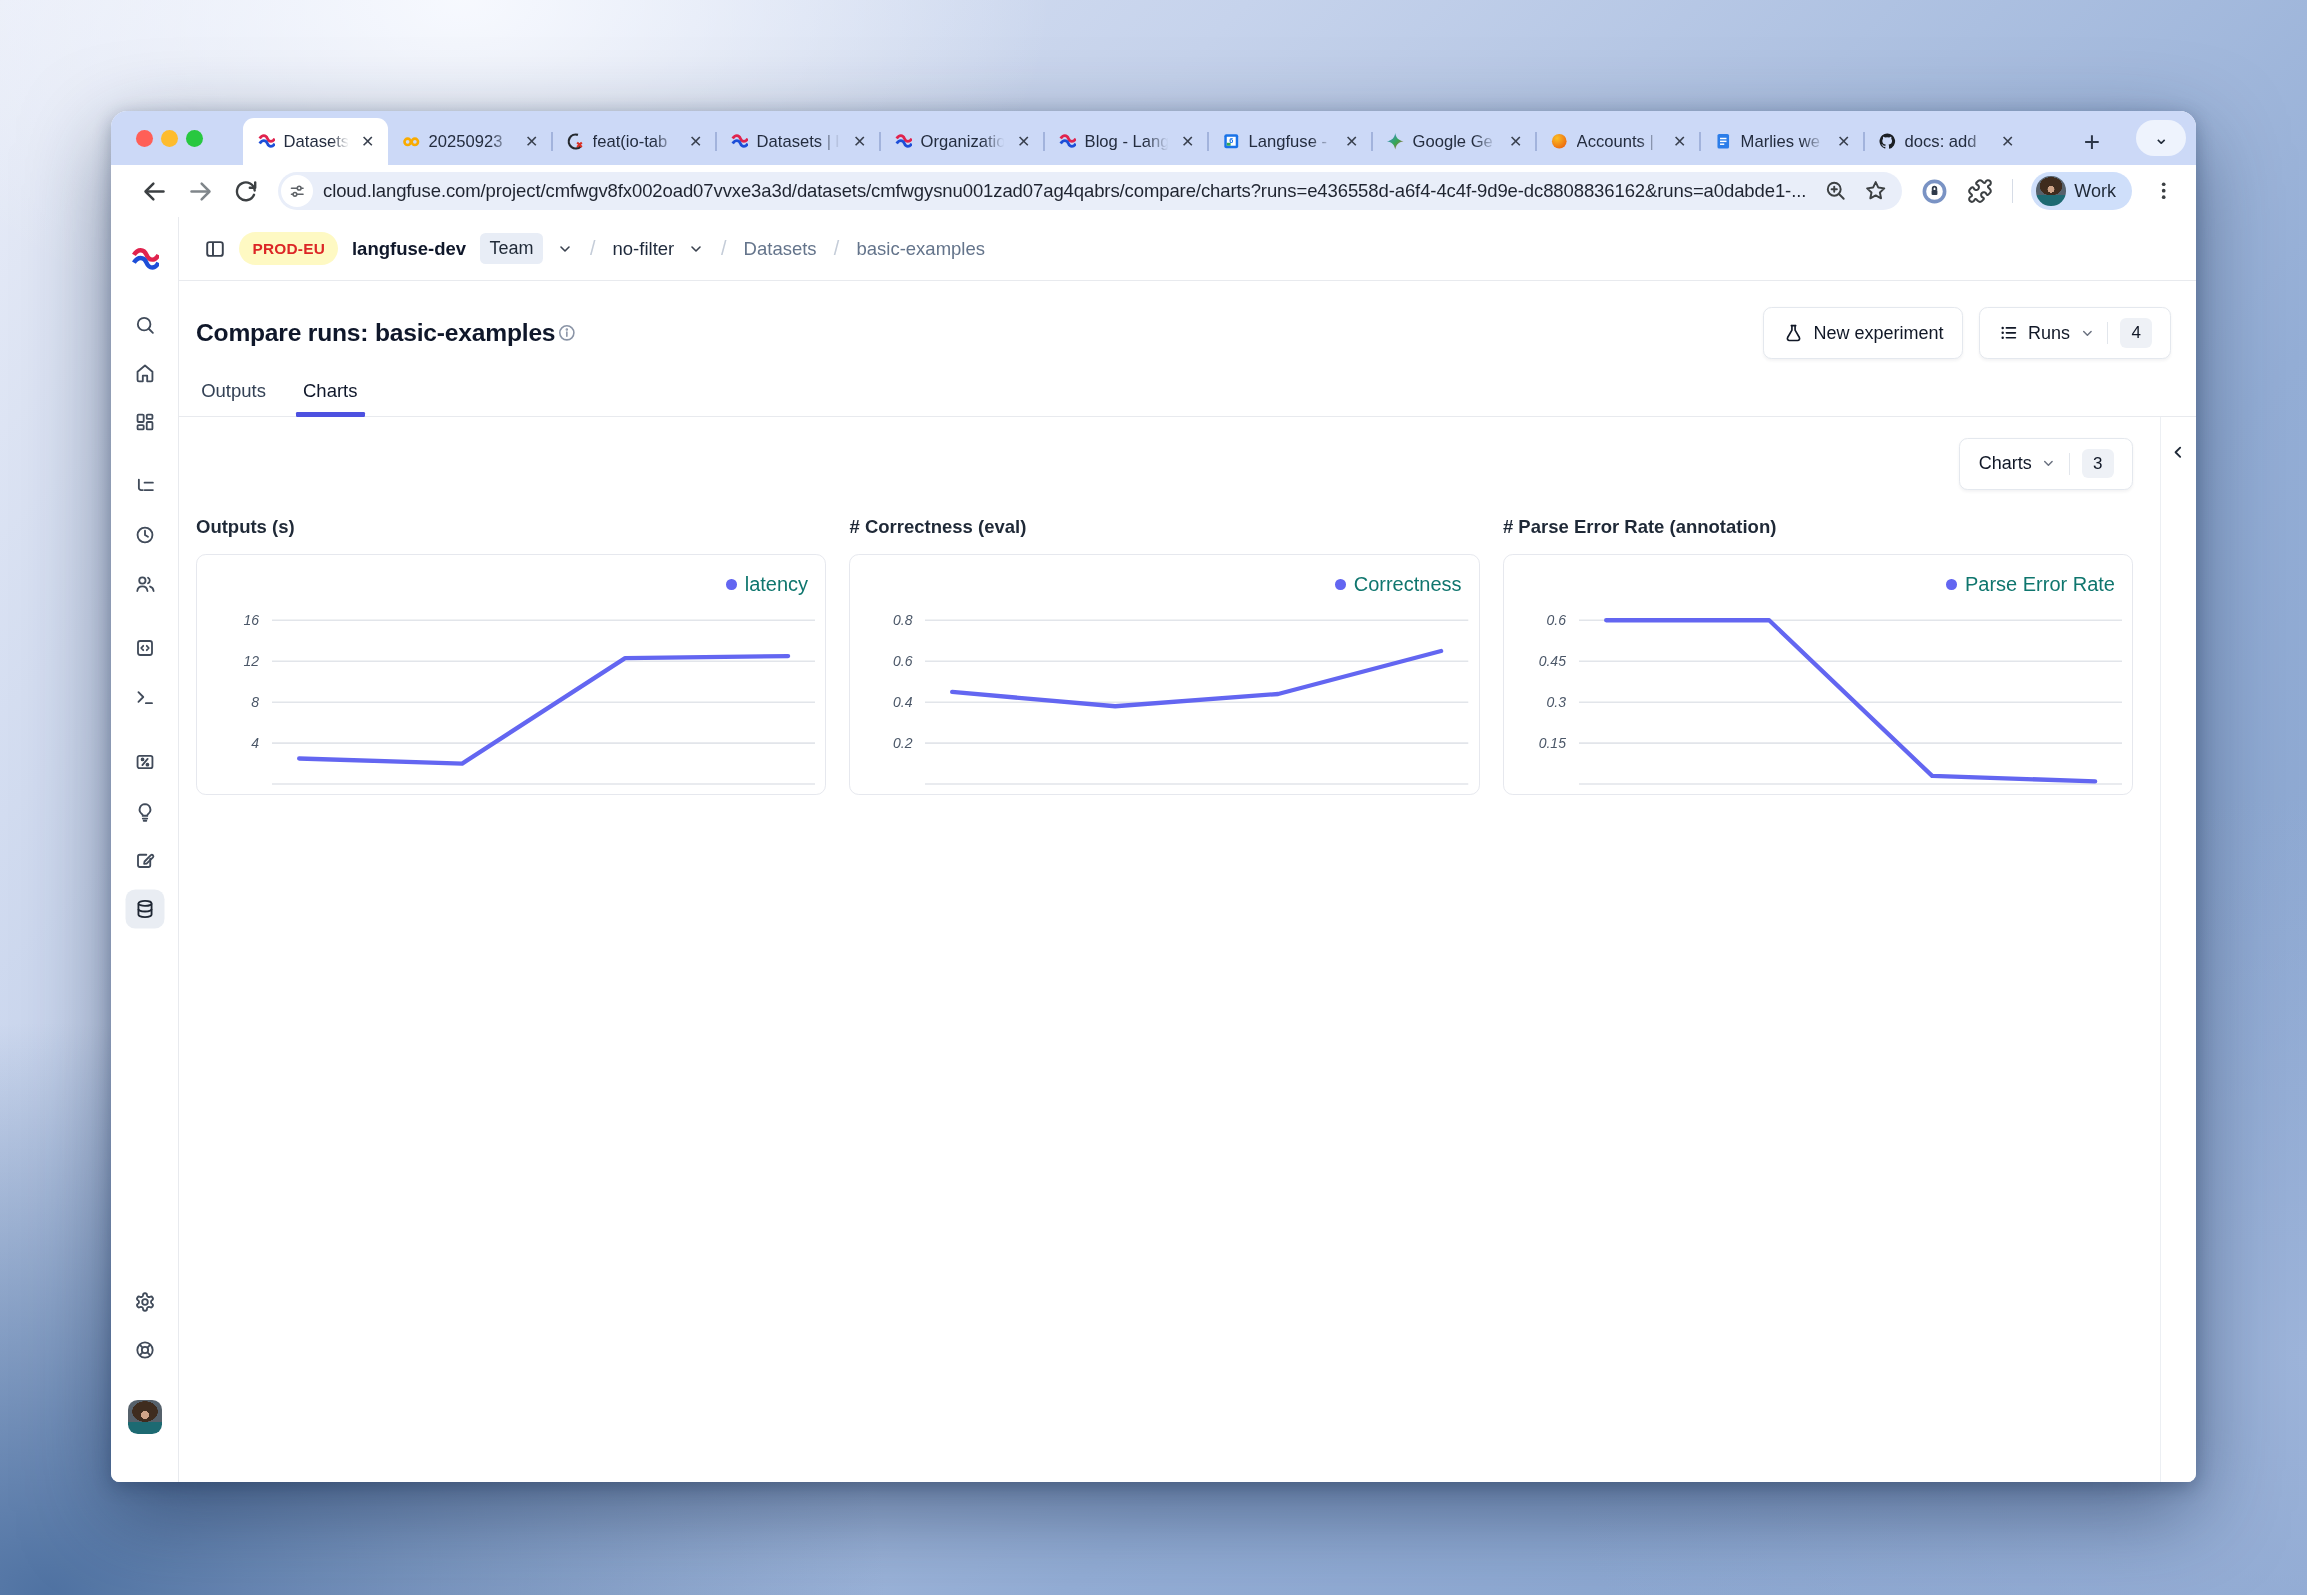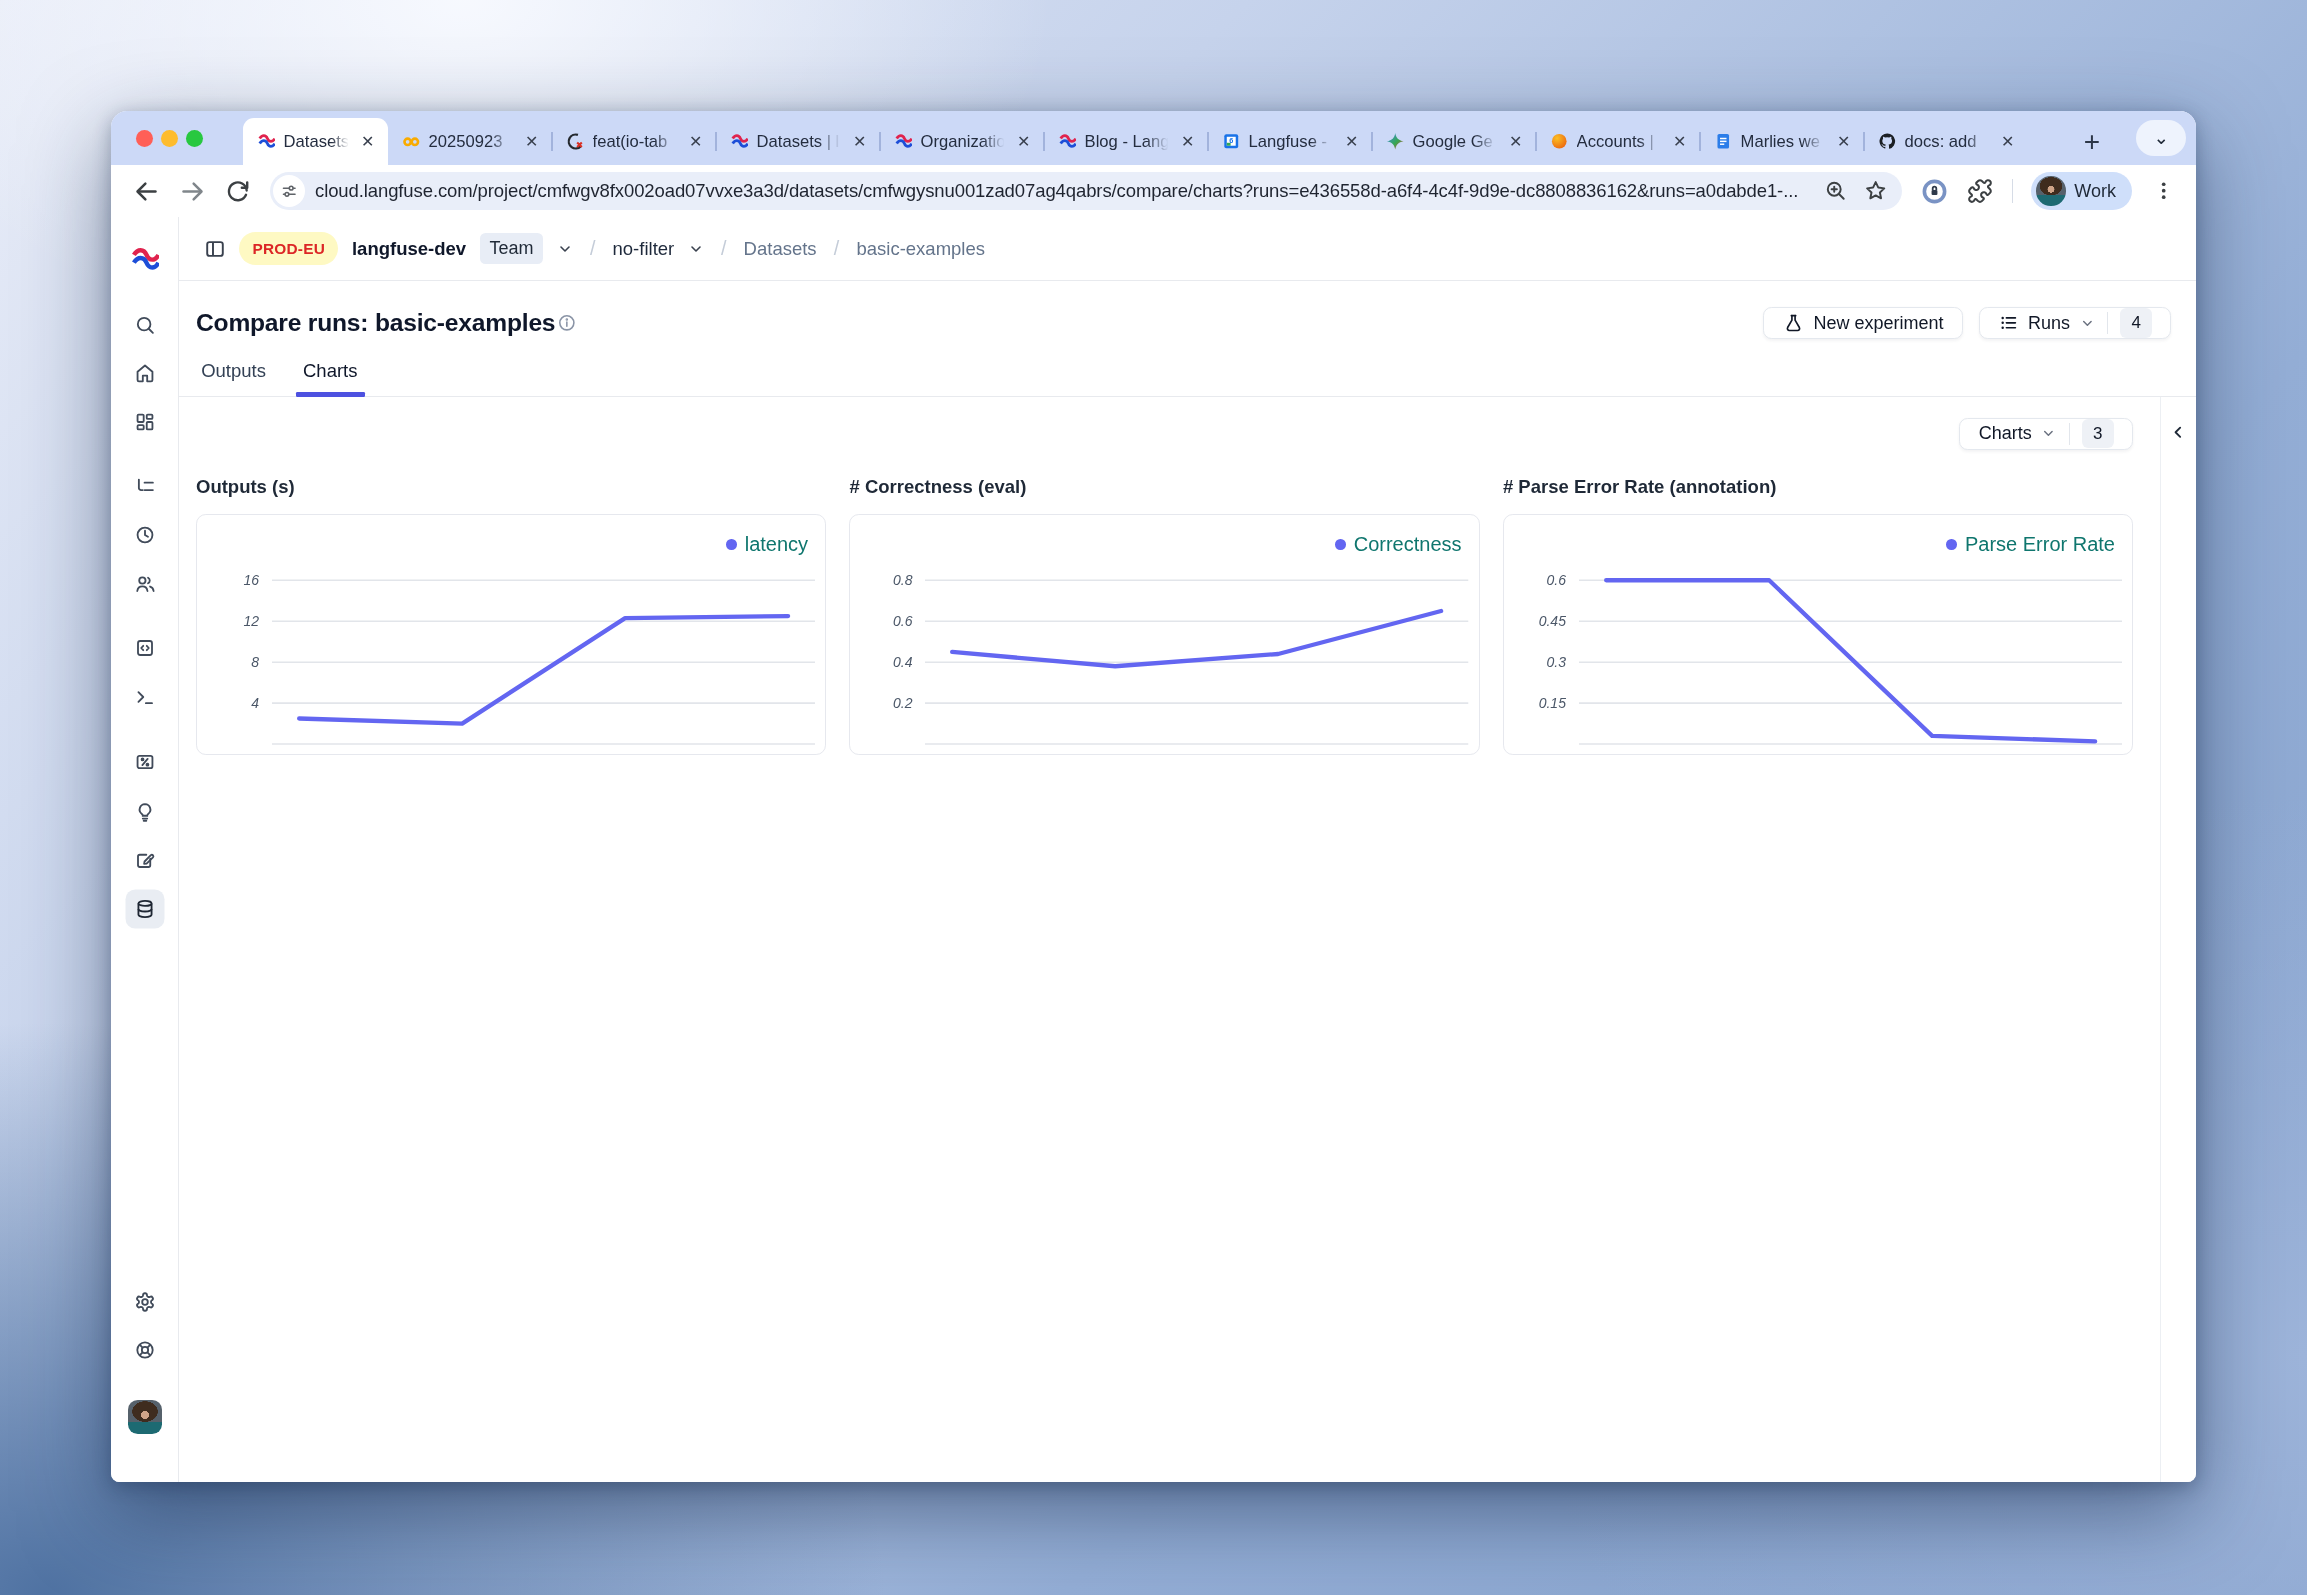--- a/index.html
+++ b/index.html
@@ -28,21 +28,21 @@
   .tab.active { width:145px; background:#fff; border-radius:11px 11px 0 0; }
   .tab:not(.active)+.tab:not(.active)::before { content:""; position:absolute; left:-0.6px; top:13.5px; width:1.2px; height:19.7px; background:#a2b3dc; }
   .tab .fav { flex:0 0 18.5px; width:18.5px; height:18.5px; display:flex; align-items:center; justify-content:center; }
   .tab .label { flex:1; font-size:16.6px; color:#242d3f; white-space:nowrap; overflow:hidden;
     -webkit-mask-image:linear-gradient(90deg,#000 72%,transparent 98%); mask-image:linear-gradient(90deg,#000 72%,transparent 98%); }
   .tab .close { flex:0 0 auto; font-size:16px; color:#39404e; line-height:1; padding:2.5px; }
   .newtab { position:absolute; left:1964px; bottom:6.2px; width:34px; height:34px; font-size:28px; font-weight:300; color:#2d3748; display:flex; align-items:center; justify-content:center; }
   .tabsearch { position:absolute; right:9.8px; top:9.2px; width:50px; height:36px; border-radius:18px; background:#eef3fd; display:flex; align-items:center; justify-content:center; font-size:18.5px; color:#1f2937; }
 
   
-  .toolbar { height:52px; background:#fff; display:flex; align-items:center; padding:0 18.5px 0 22px; gap:18.5px; flex:0 0 auto; }
+  .toolbar { height:52px; background:#fff; display:flex; align-items:center; padding:0 18.5px 0 22px; gap:18.5px; flex:0 0 auto;margin-left:8px; }
   .navicon { width:27px; height:27px; flex:0 0 auto; display:flex; align-items:center; justify-content:center; }
   .urlbar { flex:1; height:38px; background:#e9eef9; border-radius:19px; display:flex; align-items:center; padding:0 14.8px 0 3.7px; min-width:0; }
   .sitechip { width:32px; height:32px; border-radius:50%; background:#fff; display:flex; align-items:center; justify-content:center; flex:0 0 auto; }
   .url { flex:1; min-width:0; font-size:18.5px; color:#1f2430; white-space:nowrap; overflow:hidden; padding-left:9.8px; letter-spacing:-0.1px; }
   .urlicons { display:flex; gap:17px; align-items:center; flex:0 0 auto; padding-left:11px; }
   .toolbar .sep { width:1.2px; height:23.4px; background:#d6dce6; }
   .profilepill { height:38px; border-radius:19px; background:#cfdffa; display:flex; align-items:center; gap:8.6px; padding:0 16px 0 4.9px; }
   .avatar { border-radius:50%;
     background:
       radial-gradient(circle at 50% 44%, #cfa488 0 15%, rgba(0,0,0,0) 16%),
@@ -71,21 +71,21 @@
   .orgname { font-size:18.5px; font-weight:600; color:#0f172a; }
   .chip { font-size:18px; color:#1f2937; background:#e8edf6; border-radius:5.5px; padding:4.9px 9.8px; }
   .slash { font-size:19.7px; font-weight:300; color:#c4ccd8; padding:0 3.7px; }
   .bc-link { font-size:18.5px; color:#64748b; }
   .bc-strong { font-size:18.5px; font-weight:500; color:#1e293b; }
 
   .page-head { display:flex; align-items:center; justify-content:space-between; padding:26px 24.6px 0 17px; }
   .title-wrap { display:flex; align-items:center; gap:2px; }
   .page-title { font-size:24.6px; font-weight:700; color:#0f172a; letter-spacing:-0.2px; }
   .actions { display:flex; gap:16px; align-items:center; }
-  .btn { display:inline-flex; align-items:center; gap:9.8px; height:32px; padding:0 18.5px; background:#fff;
+  .btn { display:inline-flex; align-items:center; gap:9.8px; height:52px; padding:0 18.5px; background:#fff;
     border:1.2px solid #e4e8ee; border-radius:8.6px; font-size:18px; font-weight:500; color:#111827;
     box-shadow:0 1.2px 3.1px rgba(16,24,40,.05); cursor:pointer; }
   .btn .vsep { width:1.2px; height:22px; background:#e2e6ec; margin:0 2.5px; }
   .count { background:#eef1f6; border-radius:6.2px; padding:4.9px 11px; font-size:17px; font-weight:400; }
 
   .page-tabs { display:flex; gap:32px; padding:21px 24.6px 0 19.7px; border-bottom:1.2px solid #e8eaee; }
   .ptab { position:relative; font-size:18.5px; color:#334155; padding:0 2.5px 13.5px; cursor:pointer; }
   .ptab.active { color:#0f172a; font-weight:500; }
   .ptab.active::after { content:""; position:absolute; left:-4.9px; right:-4.9px; bottom:-1.2px; height:4.9px; border-radius:1.2px; background:#4d51e0; }
 

